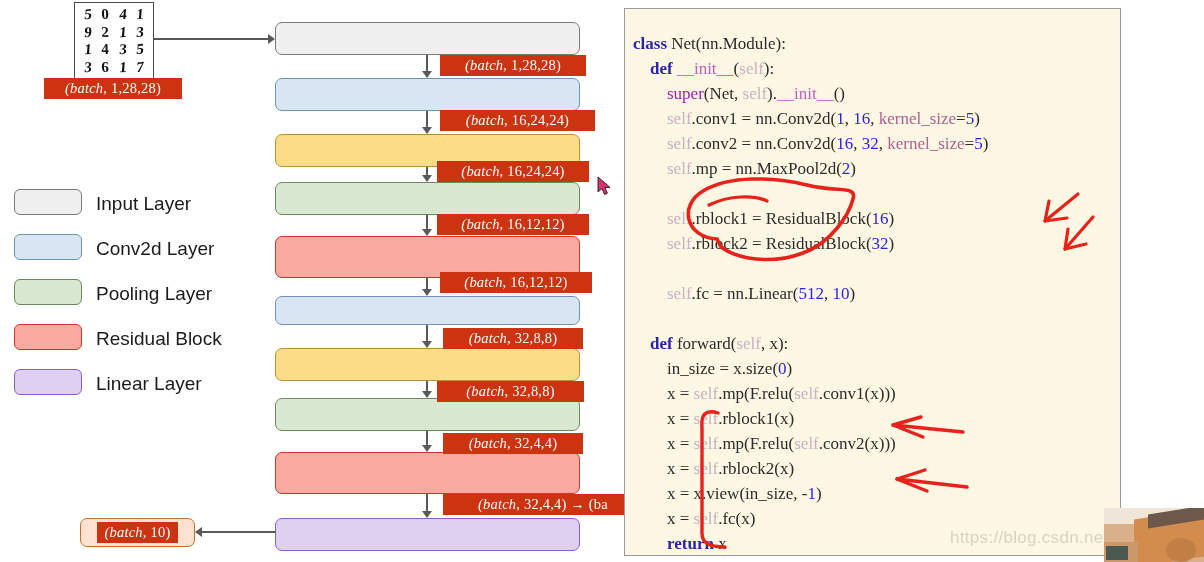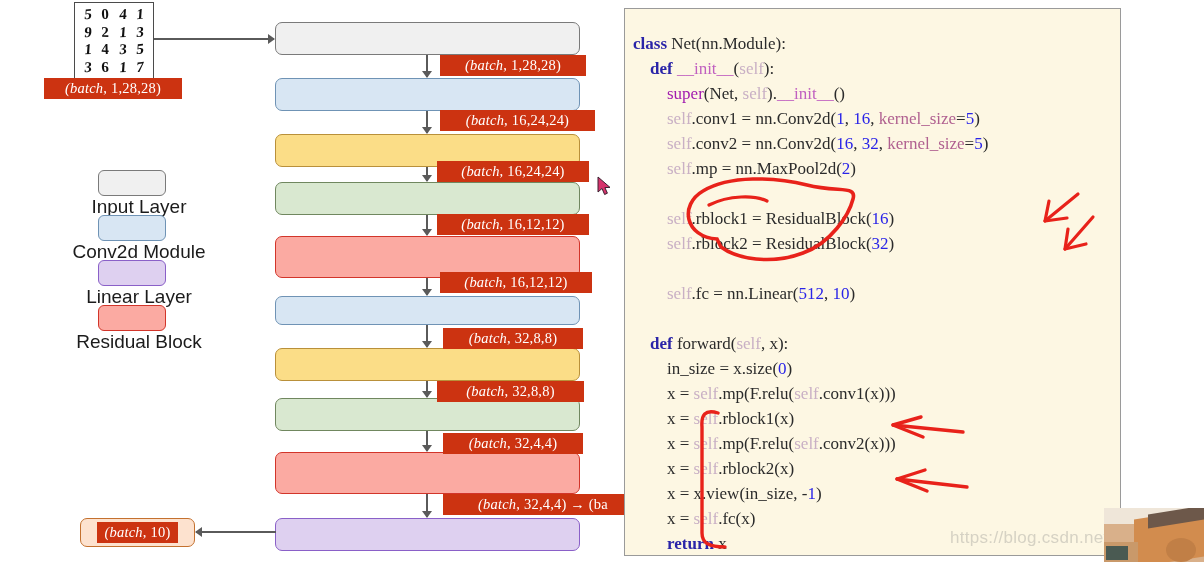--- a/index.html
+++ b/index.html
@@ -34,21 +34,21 @@
     position:absolute;background:#cc3311;color:#ffffff;
     font-family:"Liberation Serif", serif;font-size:14.5px;
     font-style:italic;letter-spacing:.2px;
     display:flex;align-items:center;justify-content:center;
     height:21px;box-sizing:border-box;padding:0 8px;white-space:nowrap;
   }
   .chip .nm{font-style:normal;}
 
   
   #legend{position:absolute;left:14px;top:170px;width:250px;}
-  .legend-row{display:flex;align-items:center;height:45px;flex-direction:column;}
+  .legend-row{display:flex;align-items:flex-end;height:45px;}
   .legend-swatch{
     width:68px;height:26px;border-radius:6px;box-sizing:border-box;
     border:1.4px solid #888;margin-right:14px;flex:none;
   }
   .legend-label{
     font-family:"Liberation Sans", sans-serif;font-size:19px;color:#1b1b1b;
     white-space:nowrap;
   }
 
   
@@ -176,29 +176,33 @@
   </div>
   <div id="in-line"></div>
 
   <div id="legend">
       <div class="legend-row">
         <div class="legend-swatch" style="background: rgb(240, 240, 240); border-color: rgb(122, 122, 122);"></div>
         <div class="legend-label">Input Layer</div>
       </div>
       <div class="legend-row">
         <div class="legend-swatch" style="background: rgb(216, 230, 243); border-color: rgb(111, 147, 181);"></div>
-        <div class="legend-label">Conv2d Module</div>
+        <div class="legend-label">Conv2d Layer</div>
+      </div>
+      <div class="legend-row">
+        <div class="legend-swatch" style="background: rgb(217, 232, 208); border-color: rgb(112, 135, 95);"></div>
+        <div class="legend-label">Pooling Layer</div>
+      </div>
+      <div class="legend-row">
+        <div class="legend-swatch" style="background: rgb(251, 170, 162); border-color: rgb(210, 53, 42);"></div>
+        <div class="legend-label">Residual Block</div>
       </div>
       <div class="legend-row">
         <div class="legend-swatch" style="background: rgb(222, 208, 240); border-color: rgb(138, 96, 200);"></div>
         <div class="legend-label">Linear Layer</div>
-      </div>
-      <div class="legend-row">
-        <div class="legend-swatch" style="background: rgb(251, 170, 162); border-color: rgb(210, 53, 42);"></div>
-        <div class="legend-label">Residual Block</div>
       </div>
     </div>
 
   <div id="net-column">
       <div class="nbox c-input" style="top: 22px; height: 33px;"></div>
       <div class="arrow" style="top: 55px; height: 22px;"></div>
       <div class="nbox c-conv" style="top: 78px; height: 33px;"></div>
       <div class="arrow" style="top: 111px; height: 22px;"></div>
       <div class="nbox c-relu" style="top: 134px; height: 33px;"></div>
       <div class="arrow" style="top: 167px; height: 14px;"></div>

